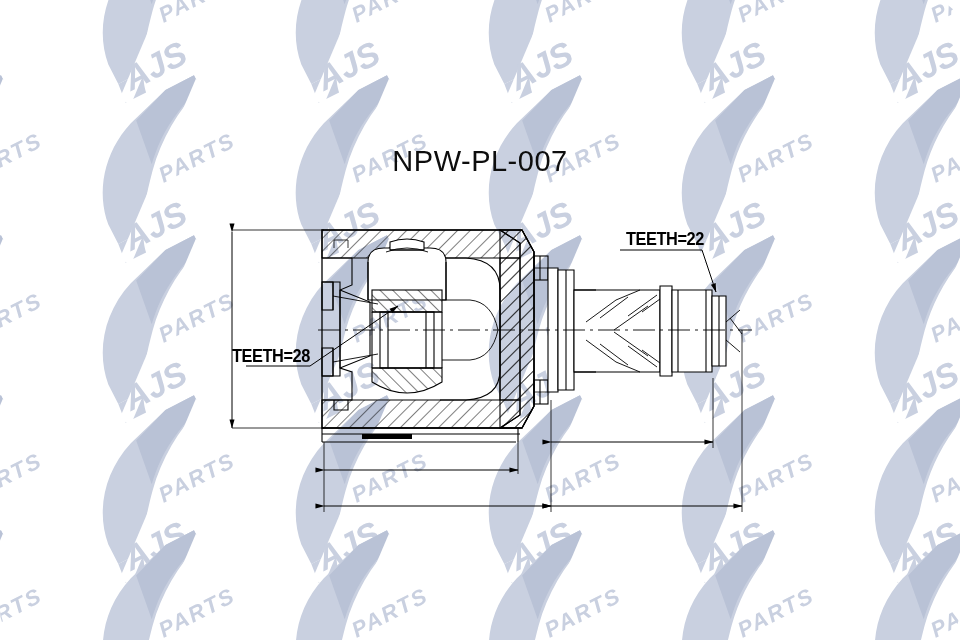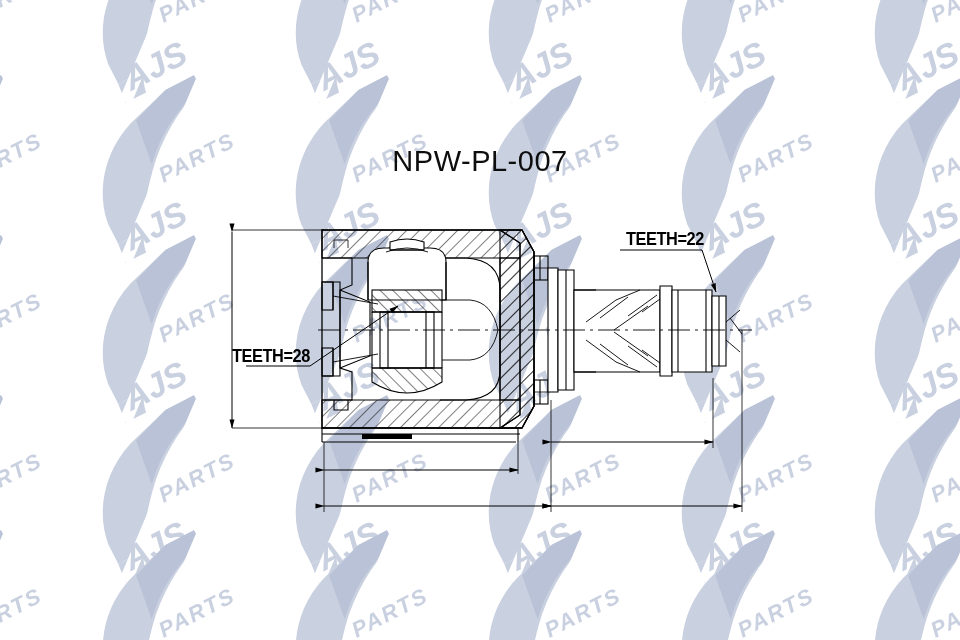--- a/index.html
+++ b/index.html
@@ -8,20 +8,21 @@
     padding: 0;
     background: #ffffff;
   }
   #page {
     position: relative;
     width: 960px;
     height: 640px;
     background: #ffffff;
     overflow: hidden;
     font-family: "Liberation Sans", sans-serif;
+    border-radius: 28px;
   }
   .layer {
     position: absolute;
     left: 0;
     top: 0;
     width: 960px;
     height: 640px;
   }
   #watermark-layer { z-index: 1; }
   #drawing-layer   { z-index: 2; }

